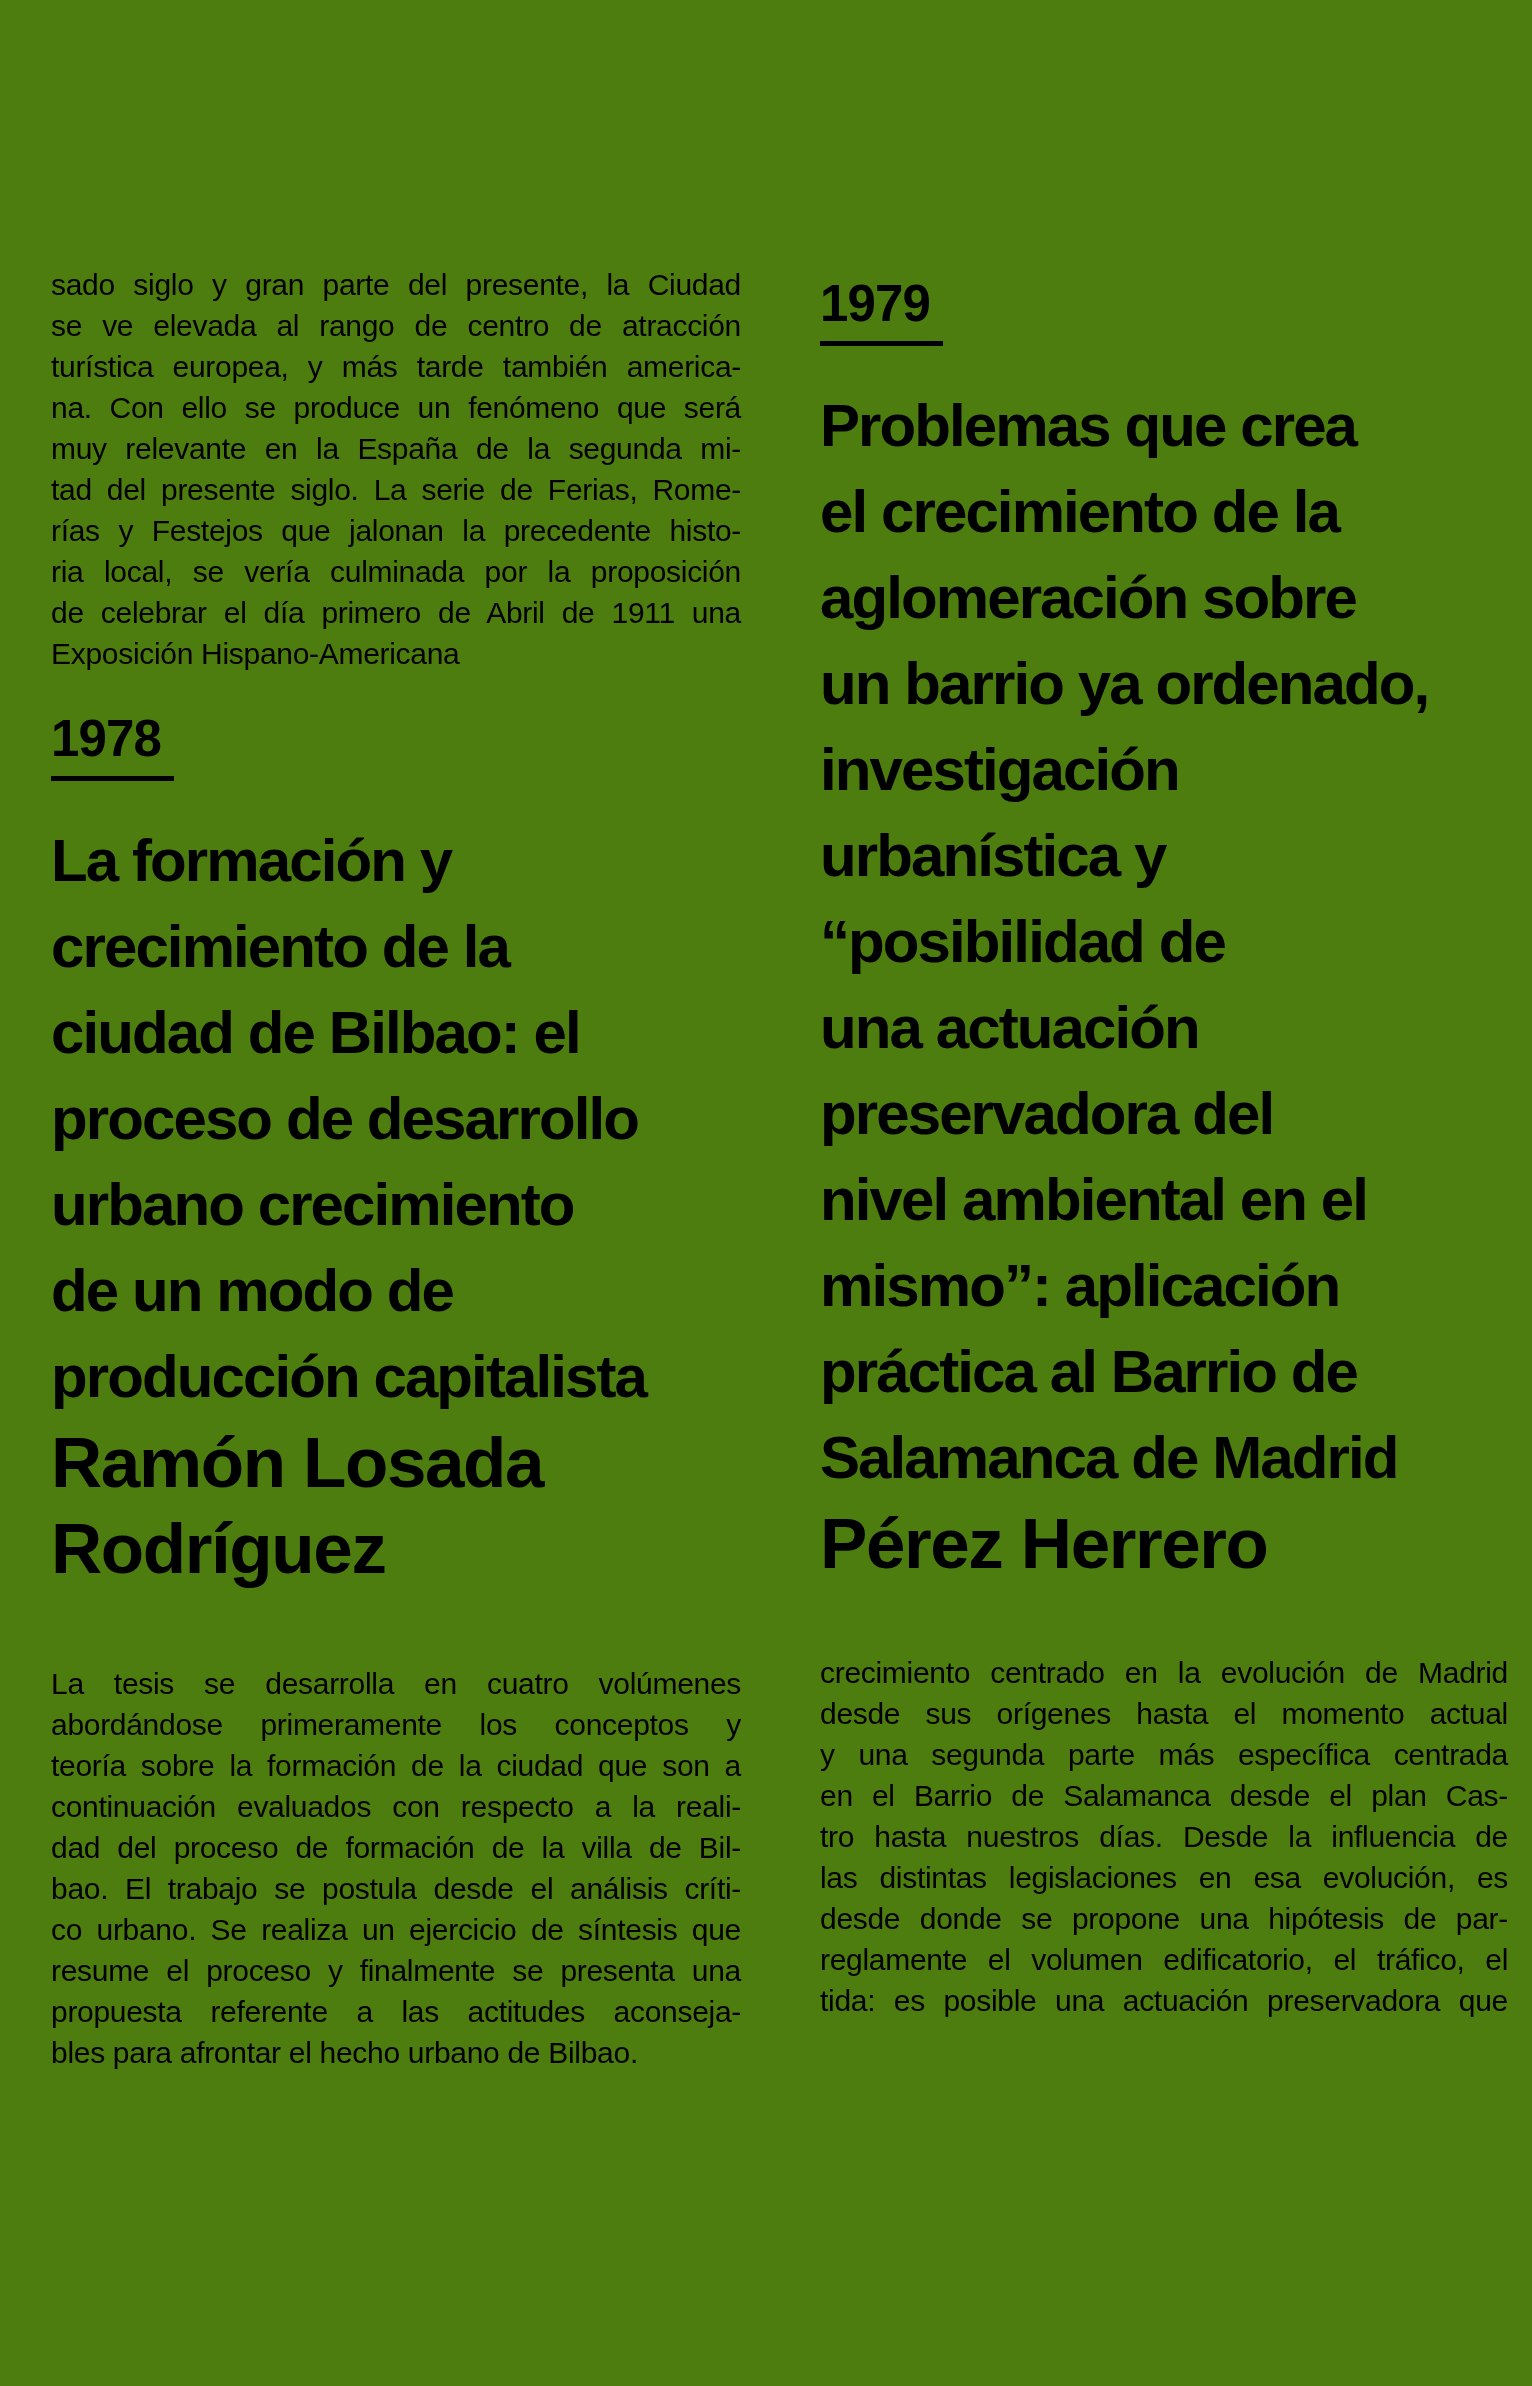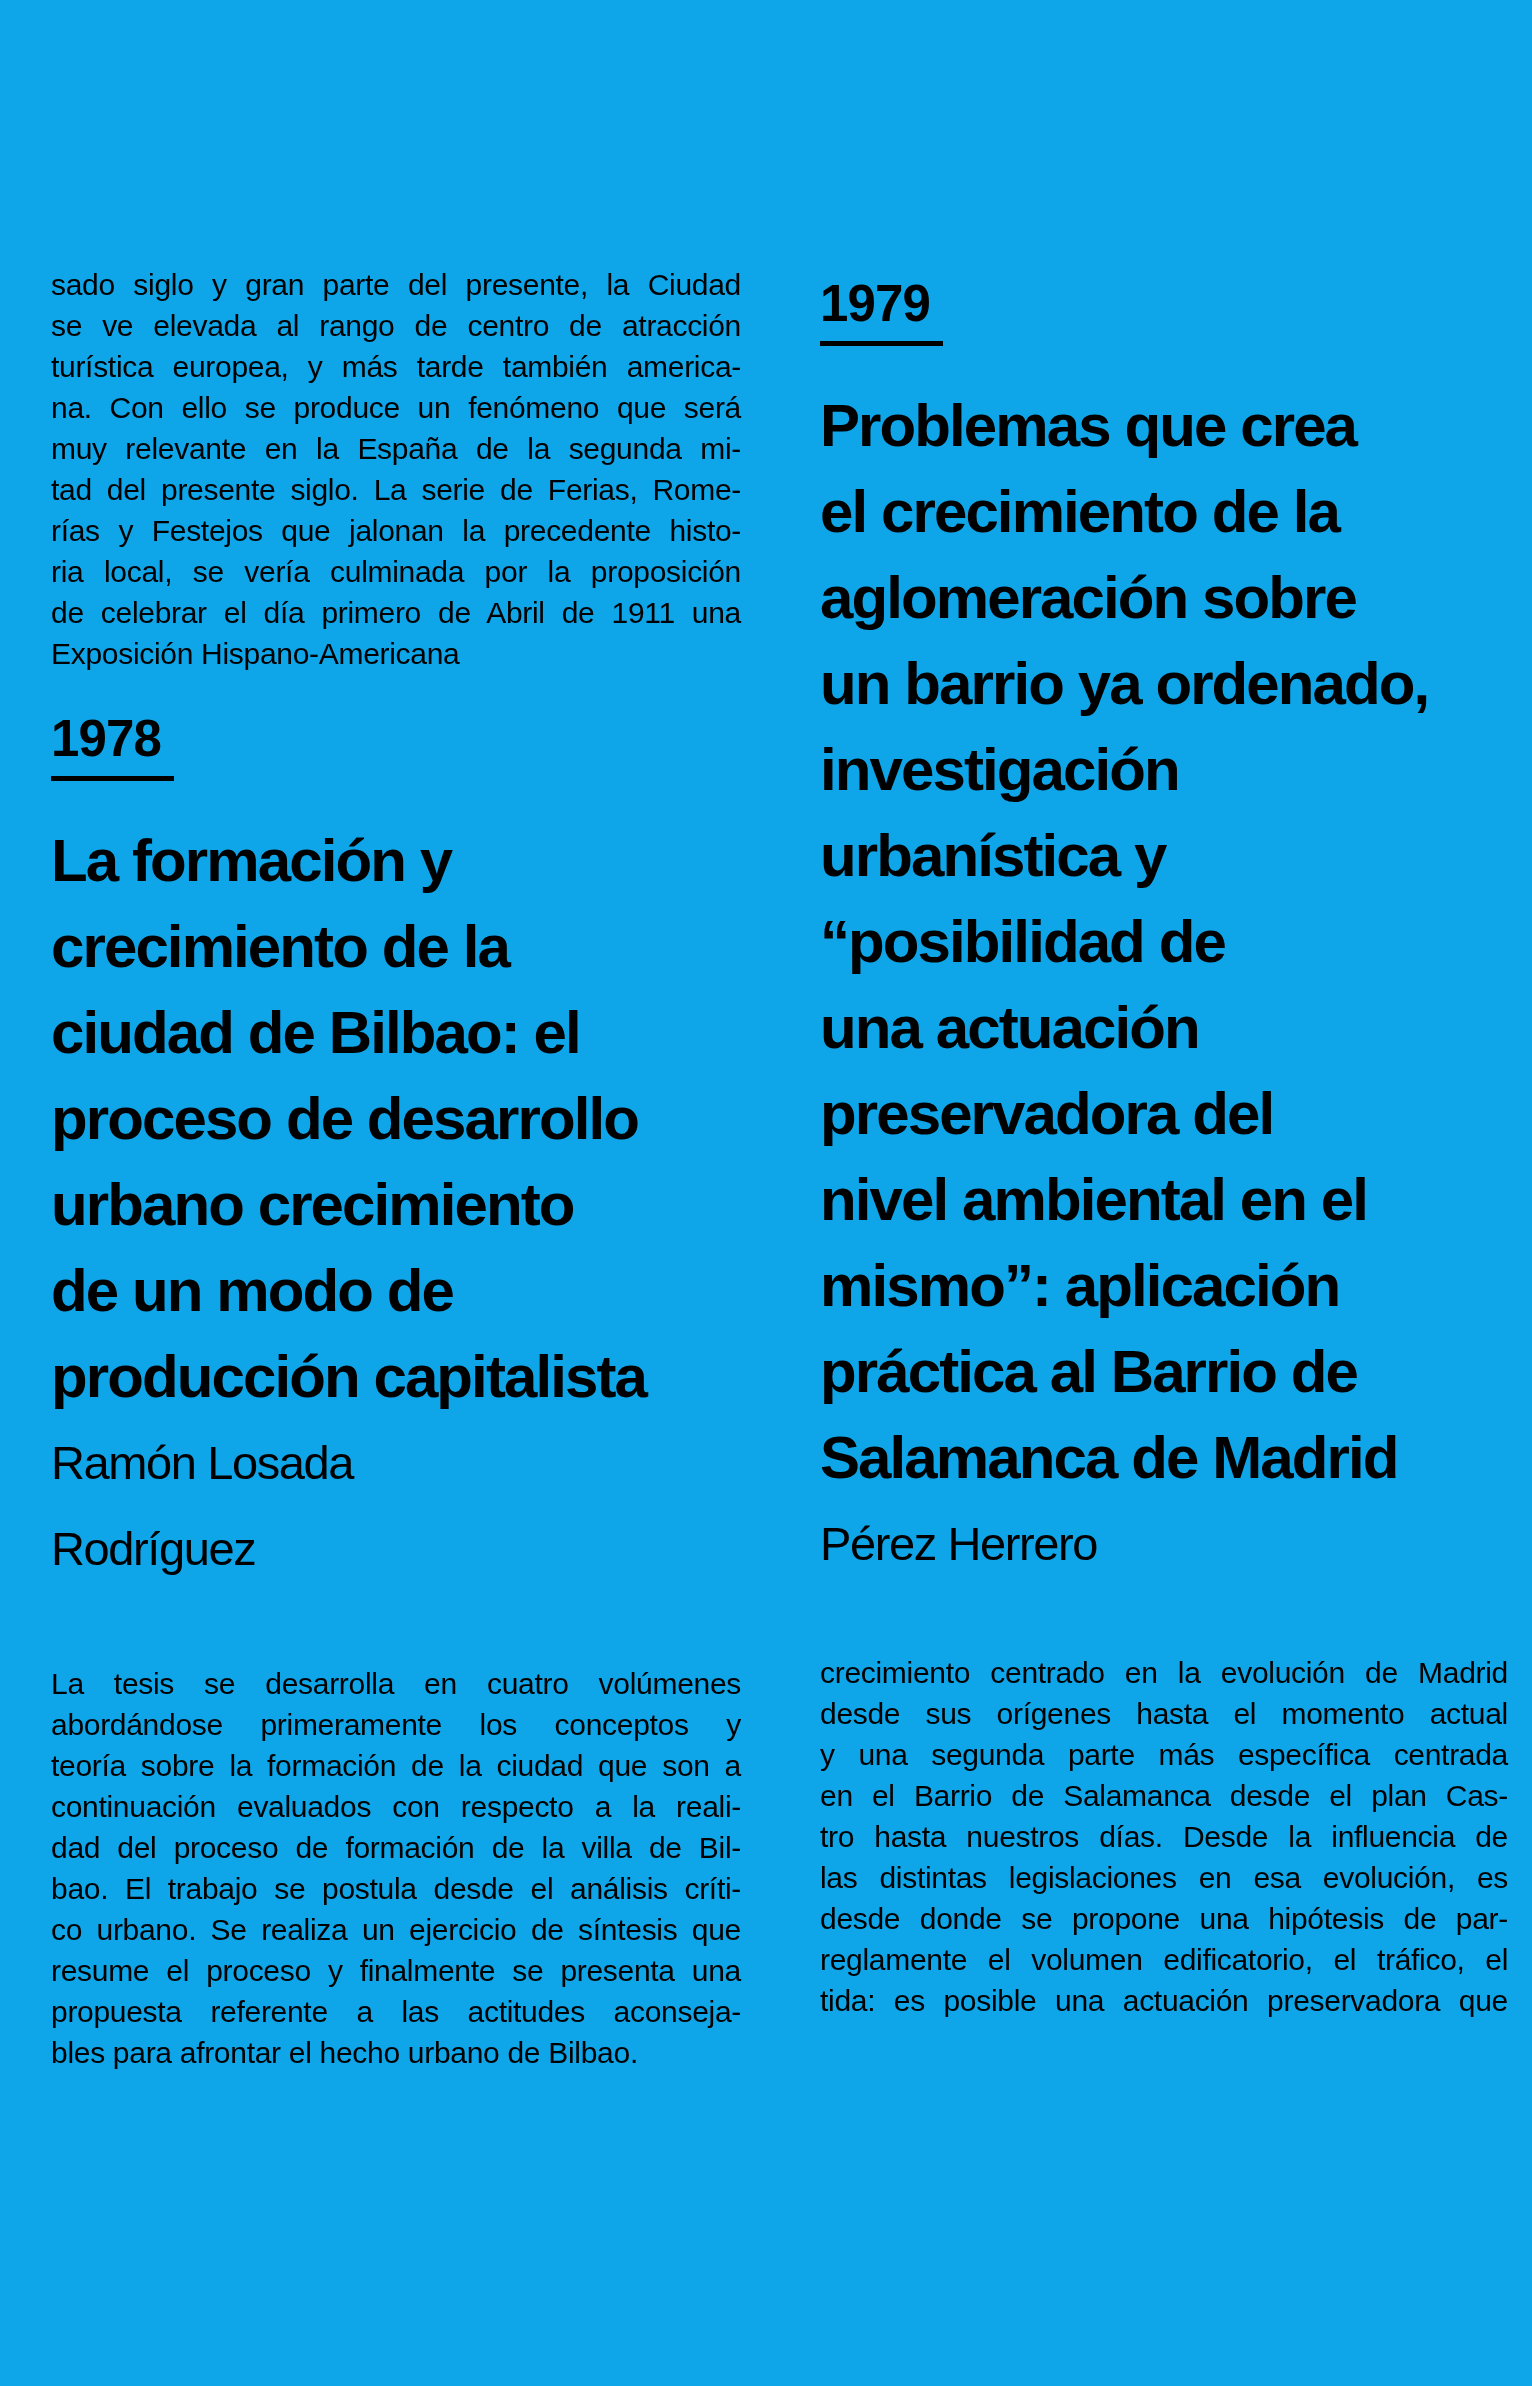--- a/index.html
+++ b/index.html
@@ -4,21 +4,21 @@
 <style>
   html, body {
     margin: 0;
     padding: 0;
     background: #ffffff;
   }
   .page {
     position: relative;
     width: 1533px;
     height: 2387px;
-    background: #0ea5e9;
+    background: #4d7c0f;
     color: #000000;
     font-family: "Liberation Sans", "DejaVu Sans", sans-serif;
     overflow: hidden;
   }
   .col {
     position: absolute;
     top: 0;
   }
   .col-left  { left: 51px;  width: 690px; }
   .col-right { left: 820px; width: 688px; }
@@ -52,22 +52,22 @@
 
   
   .title-block .line {
     font-weight: 700;
     font-size: 60px;
     line-height: 86px;
     letter-spacing: -1.9px;
     white-space: nowrap;
   }
   .author-block .line {
-    font-weight: 400;
-    font-size: 47px;
+    font-weight: 700;
+    font-size: 71px;
     line-height: 86px;
     letter-spacing: -1.4px;
     white-space: nowrap;
   }
 
   
   .col-left  .intro        { margin-top: 264px; }
   .col-left  .year         { margin-top: 39px; }
   .col-left  .title-block  { margin-top: 37px; }
   .col-left  .abstract     { margin-top: 71px; }

